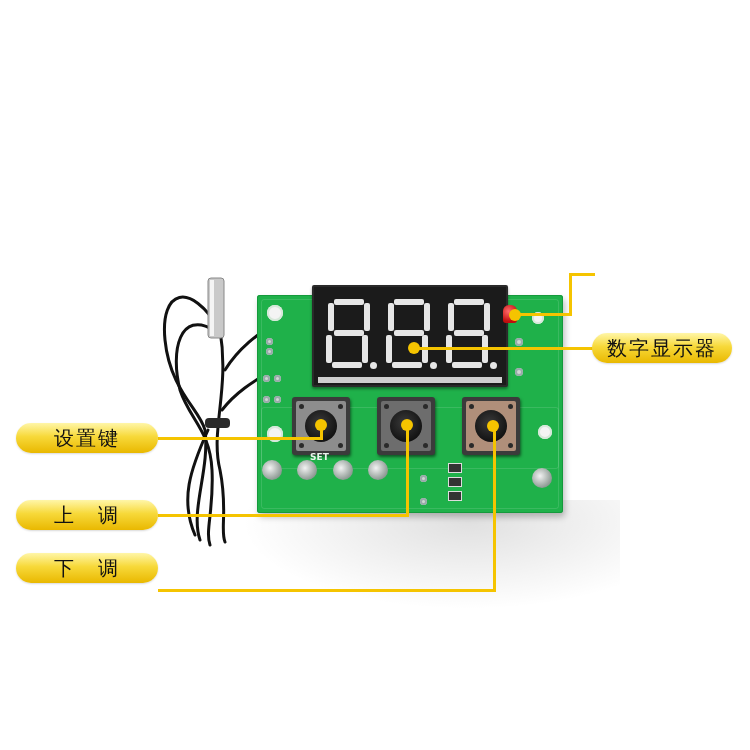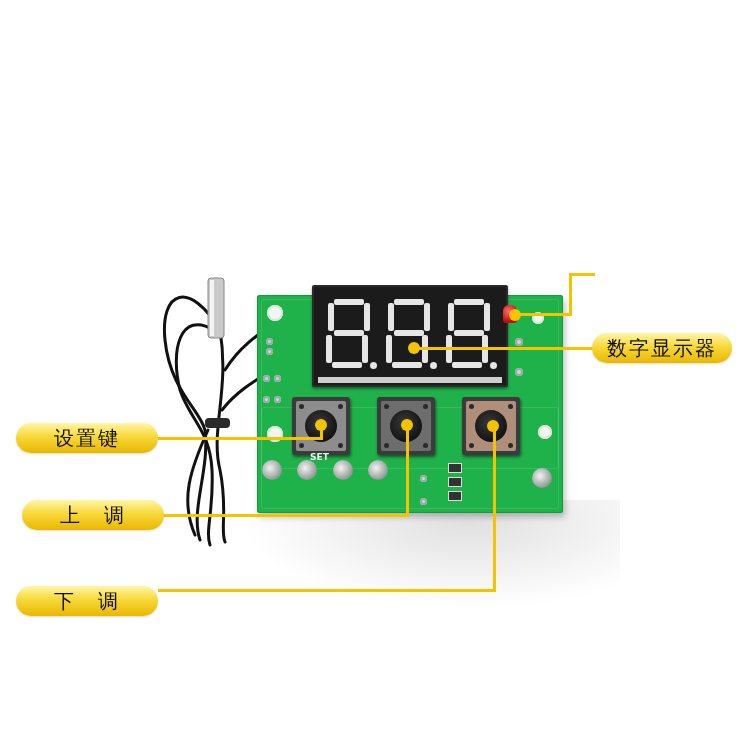--- a/index.html
+++ b/index.html
@@ -163,15 +163,15 @@
   <div class="dot" style="left:401px;top:419px;"></div>
   <div class="callout-line" style="left:406px;top:424px;width:3px;height:93px;"></div>
   <div class="callout-line" style="left:158px;top:514px;width:251px;height:3px;"></div>
 
   <div class="dot" style="left:487px;top:420px;"></div>
   <div class="callout-line" style="left:493px;top:425px;width:3px;height:166px;"></div>
   <div class="callout-line" style="left:158px;top:589px;width:338px;height:3px;"></div>
 
   <div class="pill" style="left:592px;top:333px;width:140px;">数字显示器</div>
   <div class="pill" style="left:16px;top:423px;width:142px;">设置键</div>
-  <div class="pill" style="left:22px;top:500px;width:142px;">上　调</div>
-  <div class="pill" style="left:16px;top:586px;width:142px;font-family:Liberation Serif, serif;">下　调</div>
+  <div class="pill" style="left:16px;top:500px;width:142px;">上　调</div>
+  <div class="pill" style="left:16px;top:553px;width:142px;font-family:Liberation Serif, serif;">下　调</div>
 </div>
 
 </body></html>

